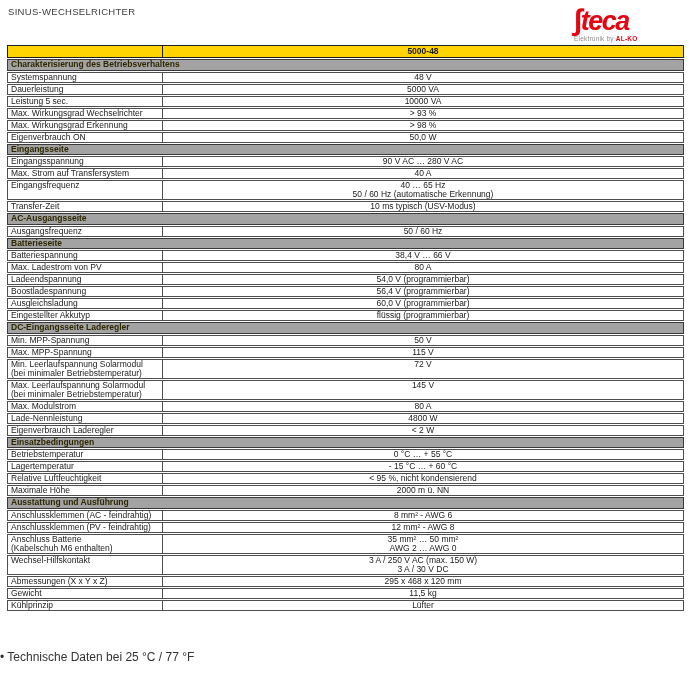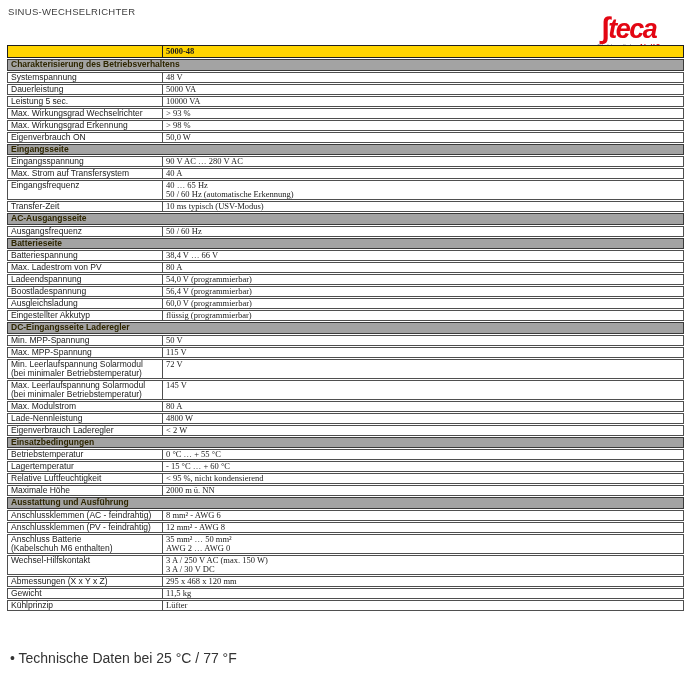--- a/index.html
+++ b/index.html
@@ -1,34 +1,34 @@
 <!DOCTYPE html>
 <html><head>
 <meta charset="utf-8">
 <style>
   html,body{margin:0;padding:0;background:#ffffff;}
   body{width:691px;height:680px;overflow:hidden;font-family:"Liberation Sans",sans-serif;position:relative;}
   .page{position:relative;width:691px;height:648px;background:#fff;}
 
   .page-title{position:absolute;left:8px;top:6px;font-size:9.5px;color:#3e3e3e;letter-spacing:.3px;}
 
-  .logo{position:absolute;right:7px;top:14px;width:110px;text-align:center;}
+  .logo{position:absolute;right:7px;top:6px;width:110px;text-align:left;}
   .logo-word{color:#e30613;font-size:27px;line-height:27px;font-weight:bold;font-style:italic;letter-spacing:-1.5px;white-space:nowrap;}
   .logo-word .s{font-size:30px;}
   .logo-tagline{font-size:6.5px;color:#8f8f8f;margin-top:0px;letter-spacing:.2px;}
   .logo-tagline .alko{color:#e30613;font-weight:bold;}
 
   table.spec{position:absolute;left:7px;top:44px;width:677px;border-collapse:separate;border-spacing:0 1px;table-layout:fixed;}
   td{border:1px solid #4f4f4f;padding:0 3px;font-size:8.5px;line-height:9px;color:#1b1b1b;vertical-align:top;background:#fff;overflow:hidden;}
   td.label{width:148px;}
-  td.value{border-left:none;font-family:Liberation Serif, serif;}
+  td.value{text-align:center;border-left:none;}
   tr.model-row td{background:#ffd400;border-color:#1f1f1f;font-weight:bold;line-height:11px;}
   tr.section-row td{background:#a3a3a3;border-color:#3a3a3a;font-weight:bold;color:#2e2600;line-height:9.5px;}
 
-  .footnote{position:absolute;left:10px;top:650px;font-size:14px;color:#333;}
+  .footnote{position:absolute;left:0;top:650px;font-size:12px;color:#333;}
 </style>
 </head>
 <body>
 
 <div class="page">
 
   <div class="page-title">SINUS-WECHSELRICHTER</div>
 
   <div class="logo">
     <div class="logo-word"><span class="s">∫</span><span>teca</span></div>

